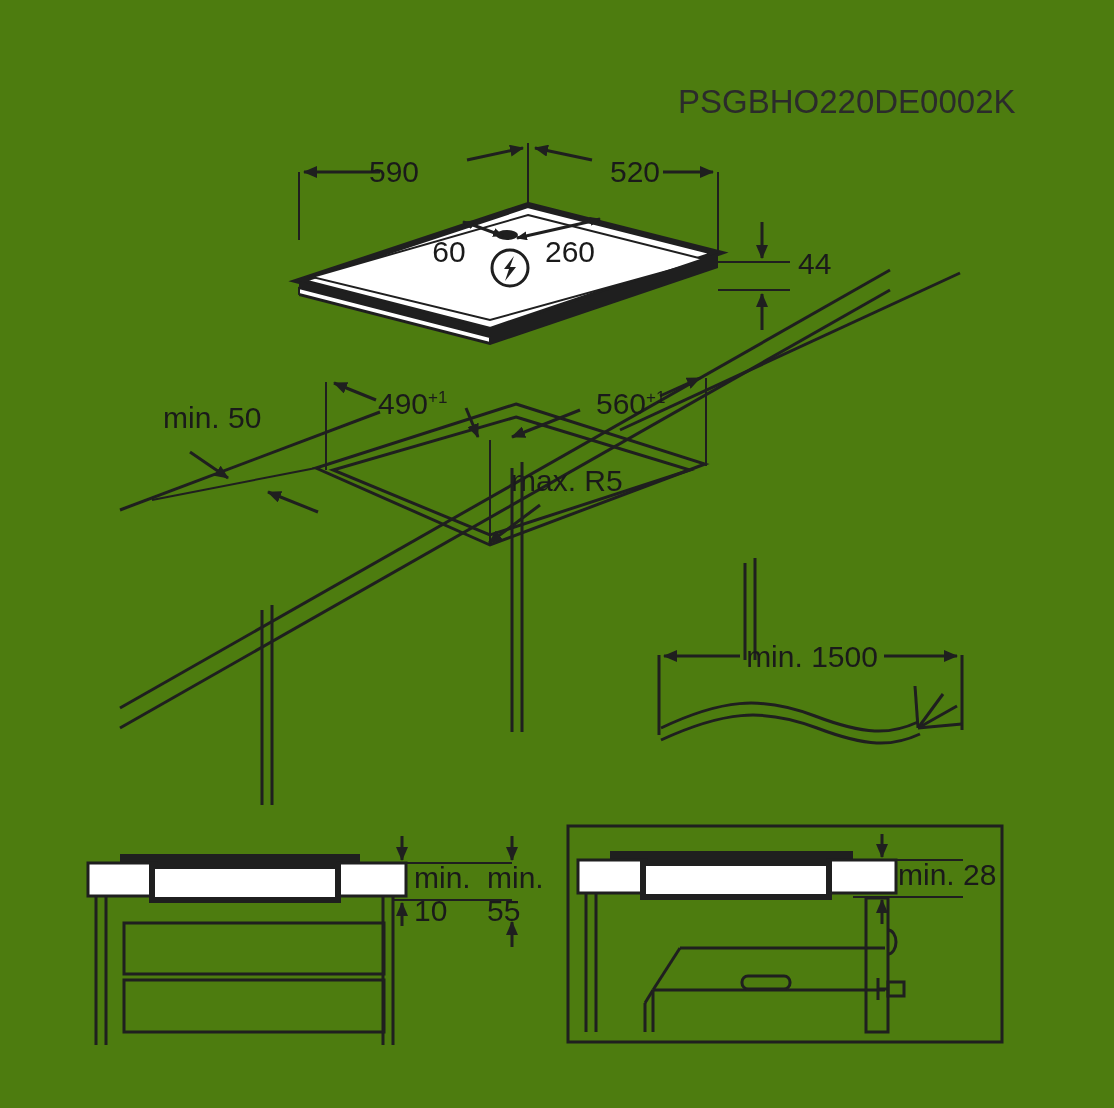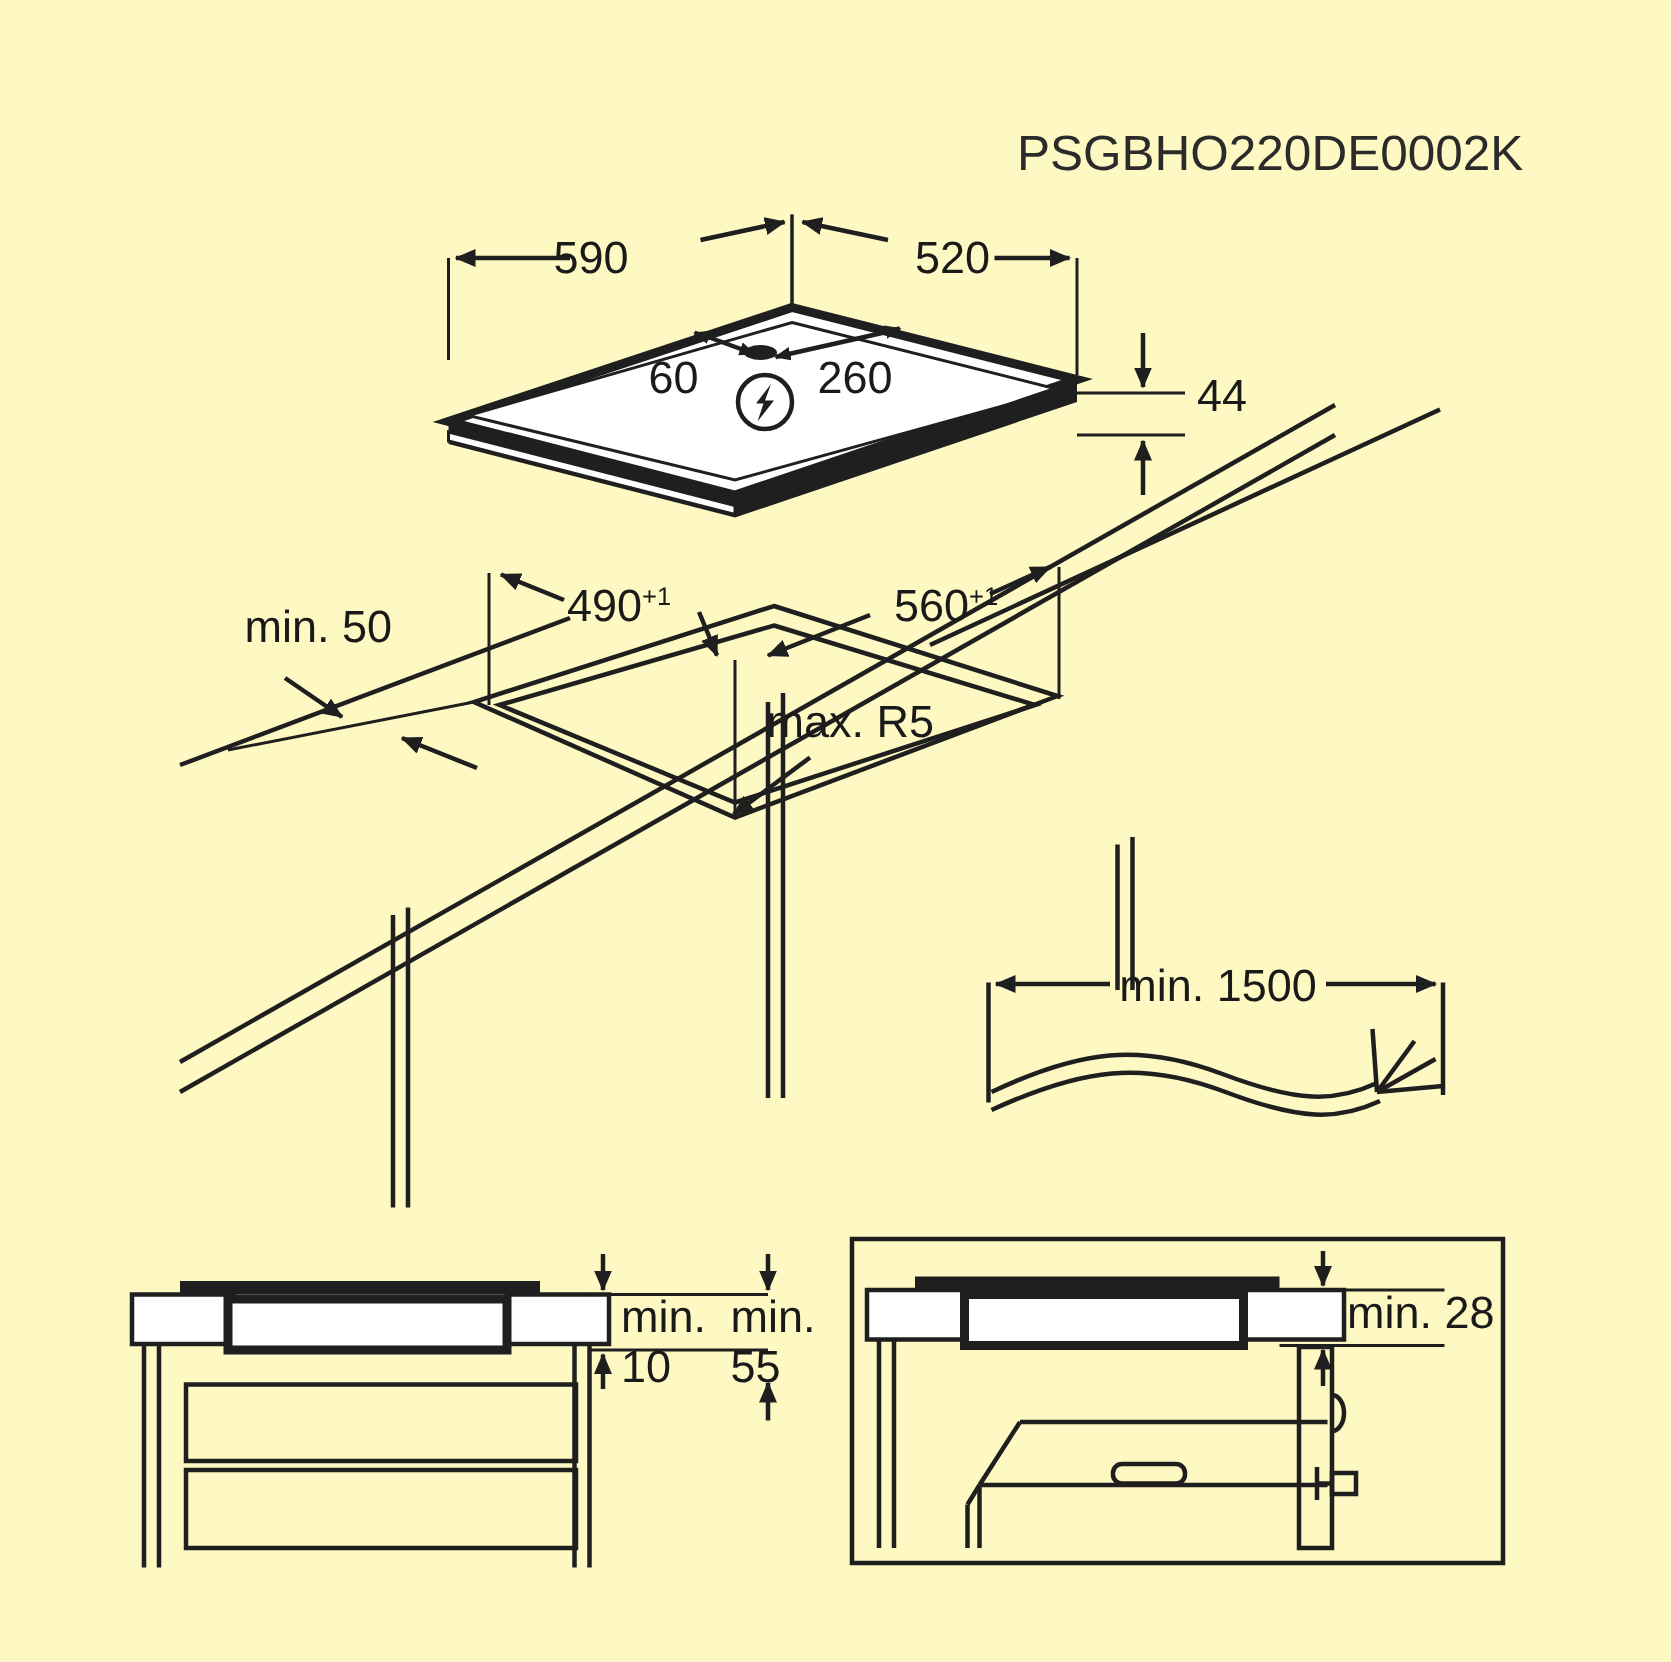--- a/index.html
+++ b/index.html
@@ -10,21 +10,21 @@
   body {
     width: 1114px;
     height: 1108px;
     font-family: "Liberation Sans", sans-serif;
     overflow: hidden;
   }
   #sheet {
     position: relative;
     width: 1114px;
     height: 1108px;
-    background: #fef9c3;
+    background: #4d7c0f;
   }
   svg#drawing {
     position: absolute;
     top: 0;
     left: 0;
     width: 1114px;
     height: 1108px;
     display: block;
   }
   .lbl {

